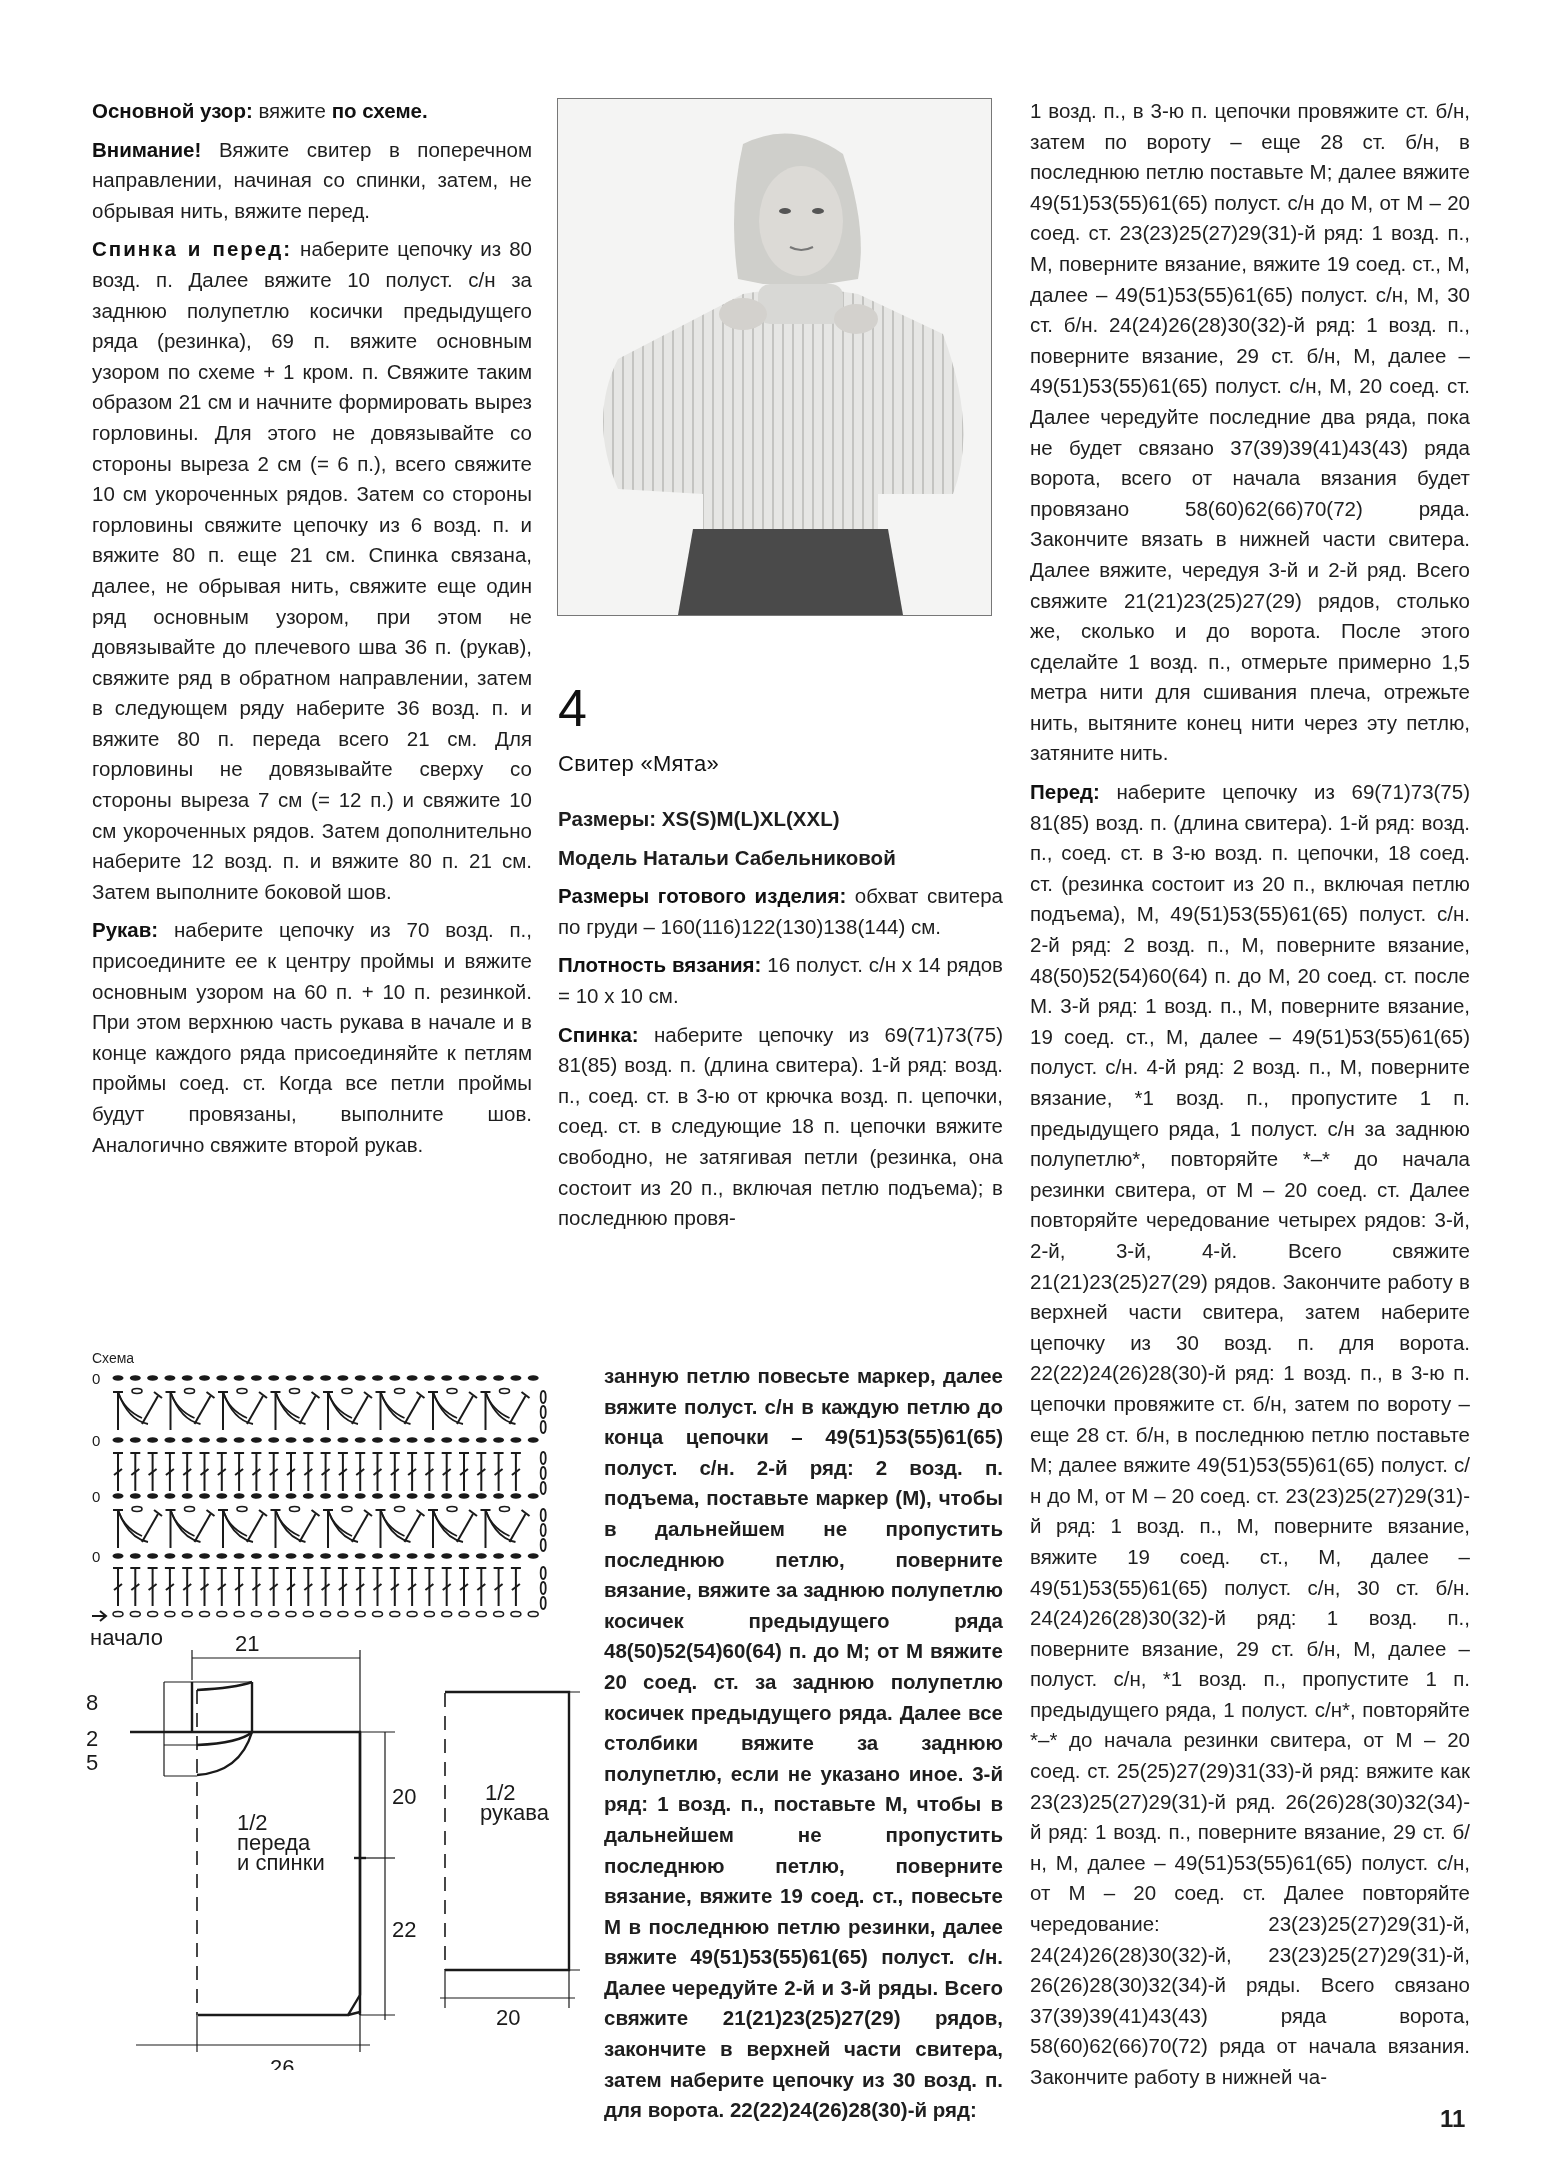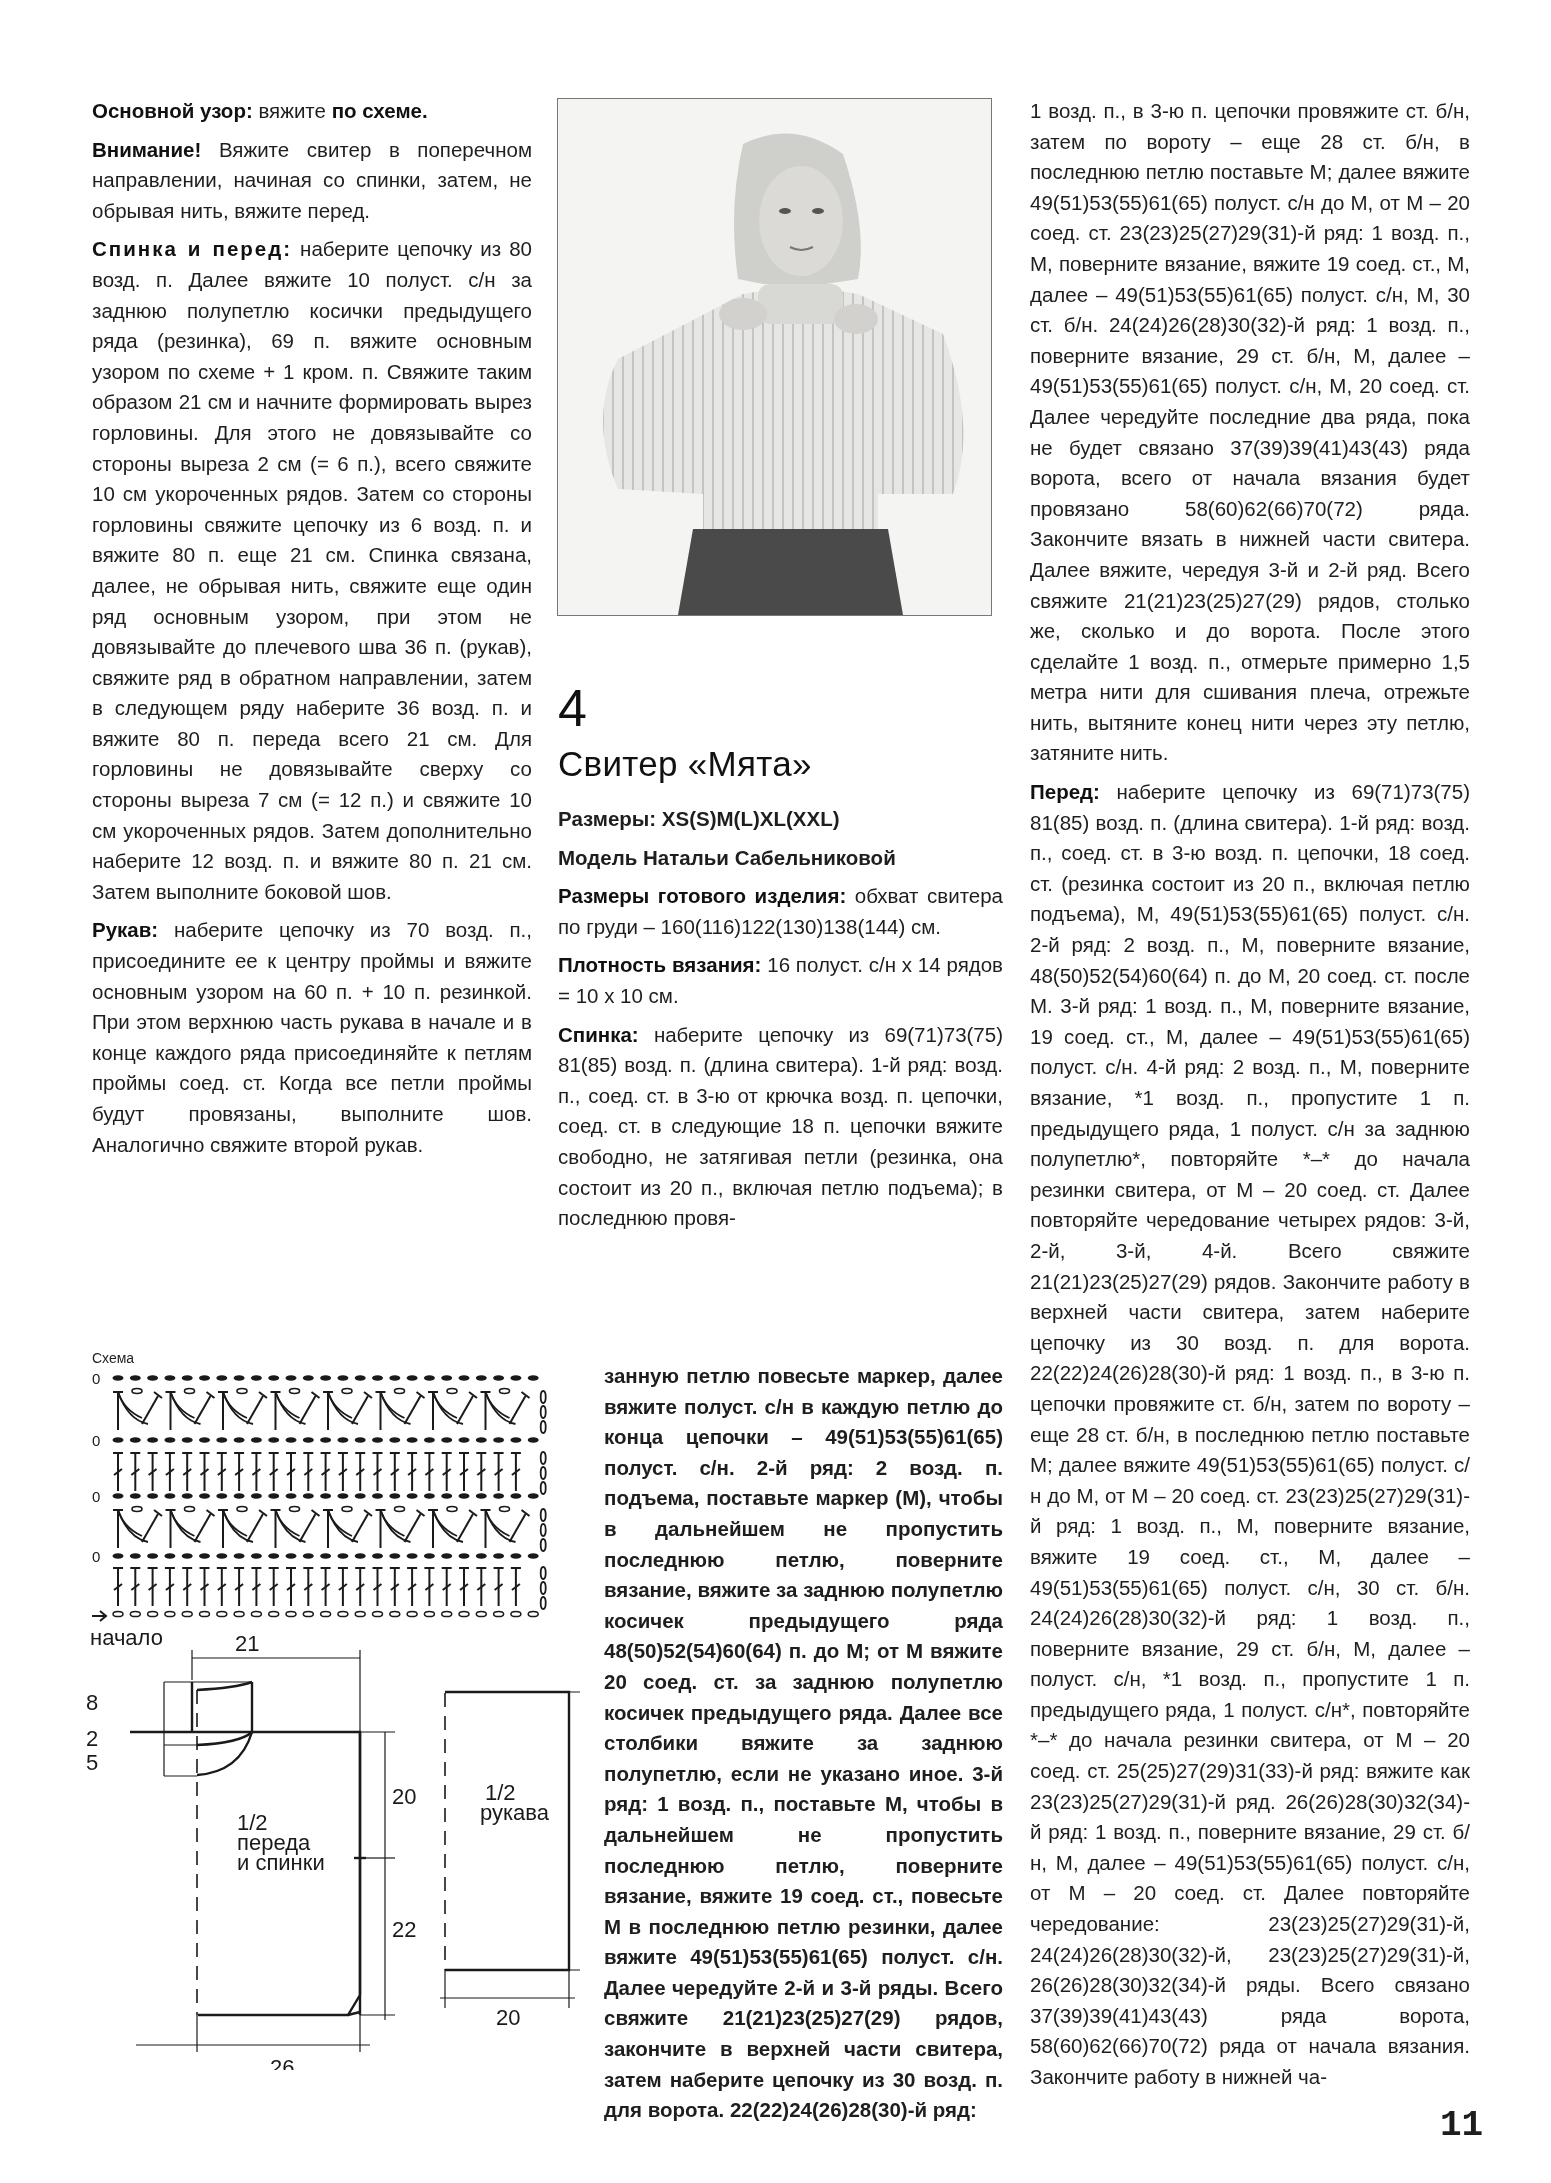--- a/index.html
+++ b/index.html
@@ -6,28 +6,28 @@
   body { width: 1551px; height: 2183px; position: relative; overflow: hidden;
          font-family: "Liberation Sans", "DejaVu Sans", sans-serif; color: #1e1e1e; }
   .col { position: absolute; font-size: 20.5px; line-height: 30.6px; text-align: justify; }
   .col p { margin: 0 0 8px 0; }
   .col b { font-weight: bold; color: #111; }
   #col-left { left: 92px; top: 96px; width: 440px; }
   #col-right { left: 1030px; top: 96px; width: 440px; }
   #col-mid { left: 558px; top: 680px; width: 445px; }
   #col-mid2 { left: 604px; top: 1361px; width: 399px; font-weight: bold; }
   .hdr-num { font-size: 52px; line-height: 56px; font-weight: normal; margin: 0 0 6px 0; color:#111;}
-  .hdr-title { font-size: 35px; line-height: 44px; font-weight: normal; margin: 0 0 18px 0; color:#111; letter-spacing: 0.3px;}
+  .hdr-title { font-size: 22px; line-height: 44px; font-weight: normal; margin: 0 0 18px 0; color:#111; letter-spacing: 0.3px;}
   .meta-line { font-weight: bold; margin: 0 0 8px 0 !important; }
   .schema-title { position: absolute; left: 92px; top: 1350px; font-size: 14px; font-weight: normal; }
   #photo { position: absolute; left: 557px; top: 98px; width: 433px; height: 516px;
            border: 1px solid #777; background: #f6f6f6; overflow: hidden; }
   #chart { position: absolute; left: 92px; top: 1370px; }
   #patterns { position: absolute; left: 60px; top: 1620px; }
-  .page-num { position: absolute; left: 1440px; top: 2105px; font-size: 36px; font-weight: bold; font-family: Liberation Mono, monospace; }
+  .page-num { position: absolute; left: 1440px; top: 2105px; font-size: 24px; font-weight: bold; }
 </style>
 </head>
 <body>
 
 <div id="col-left" class="col">
   <p><b>Основной узор:</b><span> вяжите </span><b>по схеме.</b></p>
   <p><b>Внимание!</b><span> Вяжите свитер в поперечном направлении, начиная со спинки, затем, не обрывая нить, вяжите перед.</span></p>
   <p><b style="letter-spacing:2px">Спинка и перед:</b><span> наберите цепочку из 80 возд. п. Далее вяжите 10 полуст. с/н за заднюю полупетлю косички предыдущего ряда (резинка), 69 п. вяжите основным узором по схеме + 1 кром. п. Свяжите таким образом 21 см и начните формировать вырез горловины. Для этого не довязывайте со стороны выреза 2 см (= 6 п.), всего свяжите 10 см укороченных рядов. Затем со стороны горловины свяжите цепочку из 6 возд. п. и вяжите 80 п. еще 21 см. Спинка связана, далее, не обрывая нить, свяжите еще один ряд основным узором, при этом не довязывайте до плечевого шва 36 п. (рукав), свяжите ряд в обратном направлении, затем в следующем ряду наберите 36 возд. п. и вяжите 80 п. переда всего 21 см. Для горловины не довязывайте сверху со стороны выреза 7 см (= 12 п.) и свяжите 10 см укороченных рядов. Затем дополнительно наберите 12 возд. п. и вяжите 80 п. 21 см. Затем выполните боковой шов.</span></p>
   <p><b>Рукав:</b><span> наберите цепочку из 70 возд. п., присоедините ее к центру проймы и вяжите основным узором на 60 п. + 10 п. резинкой. При этом верхнюю часть рукава в начале и в конце каждого ряда присоединяйте к петлям проймы соед. ст. Когда все петли проймы будут провязаны, выполните шов. Аналогично свяжите второй рукав.</span></p>
 </div>

